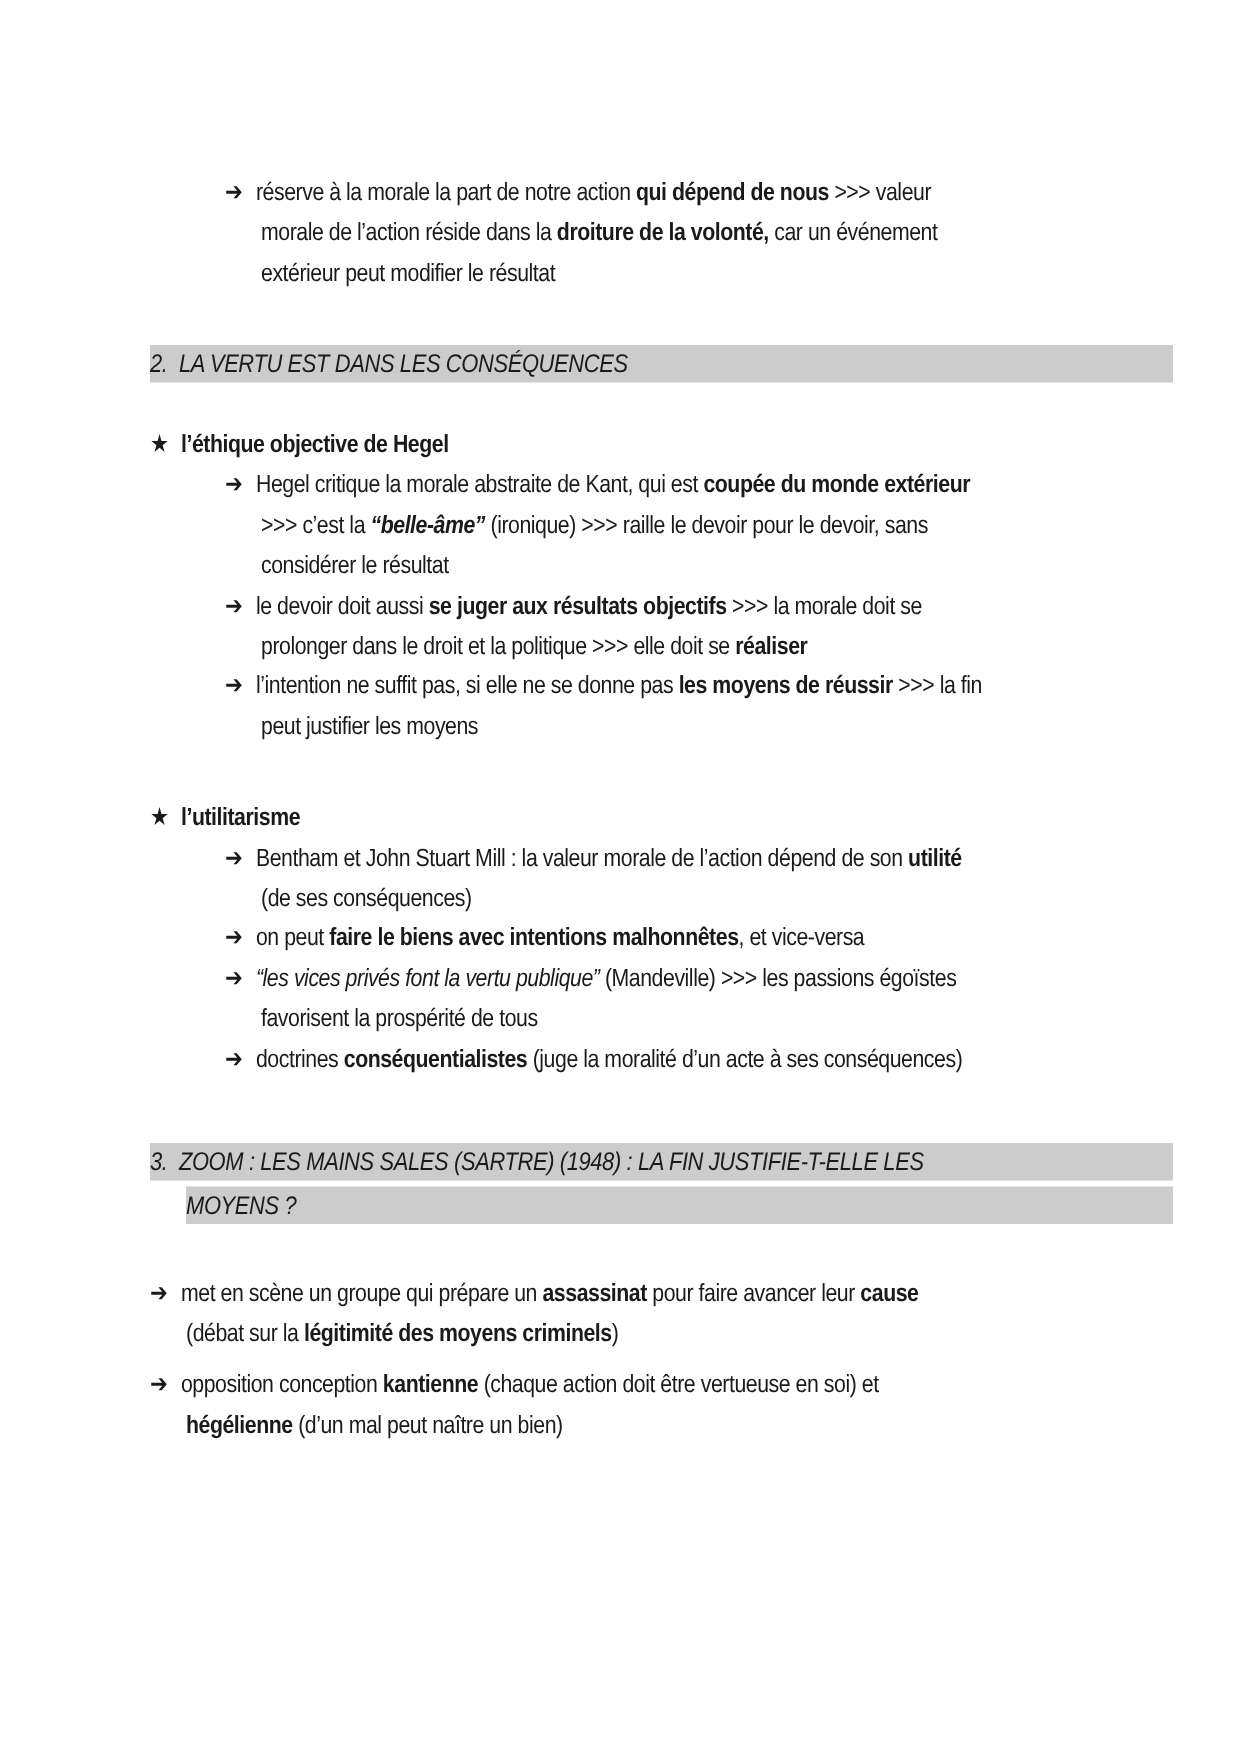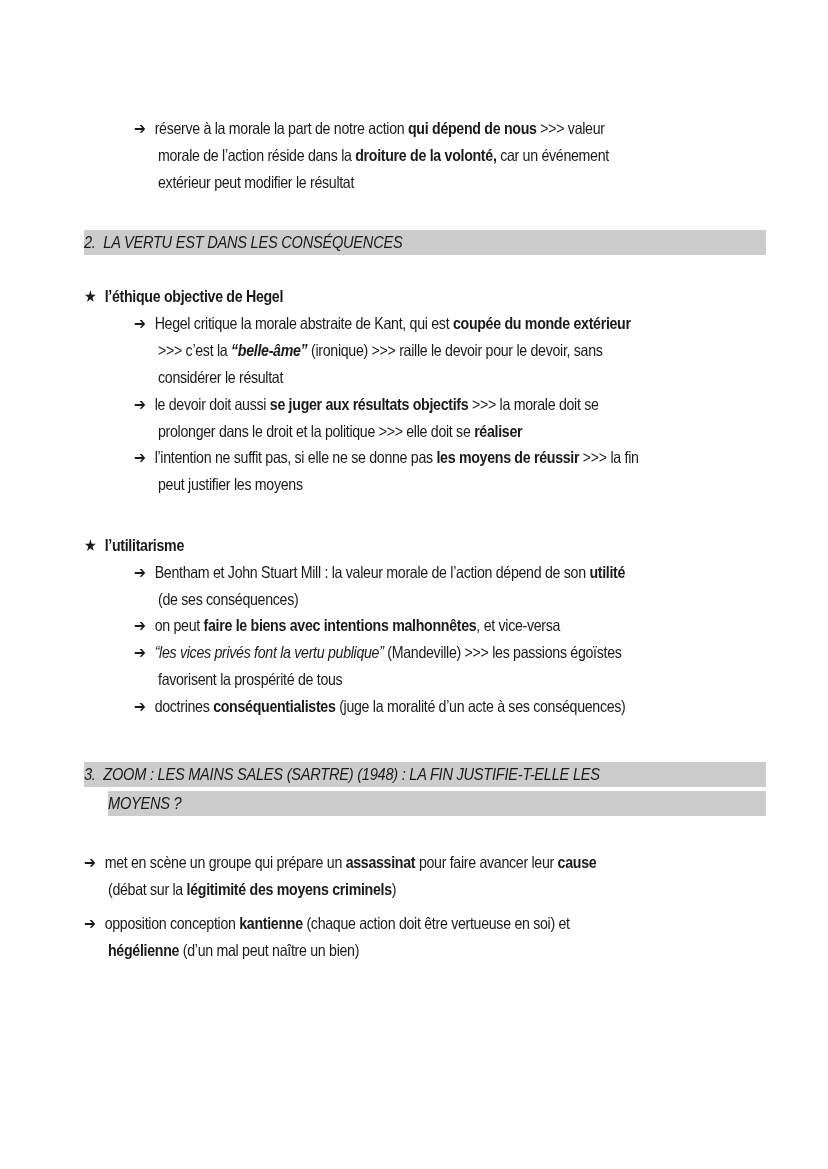--- a/index.html
+++ b/index.html
@@ -1,18 +1,18 @@
 <!DOCTYPE html>
 <html><head>
   <meta charset="utf-8">
   <style>
     html, body { margin: 0; padding: 0; background: #ffffff; }
     body { width: 828px; height: 1169px; position: relative; overflow: hidden;
       font-family: "Liberation Sans", "DejaVu Sans", sans-serif; color: #1a1a1a; }
-    .page { position: absolute; left: 0; top: 0; width: 713px; height: 1169px; border-radius: 14px; }
+    .page { position: absolute; left: 16px; top: 0; width: 713px; height: 1169px; border-radius: 14px; }
     .line { position: absolute; font-size: 16.5px; line-height: 27px; white-space: nowrap;
       letter-spacing: -0.35px; transform-origin: left center; }
     .line b { font-weight: bold; }
     .arrow { display: inline-block; width: 24px; font-weight: bold; }
     .star { display: inline-block; width: 24px; }
     .heading-bar { position: absolute; background: #cccccc; height: 25px; }
     .heading-text { position: absolute; font-size: 17px; line-height: 25px; font-style: italic;
       white-space: nowrap; letter-spacing: -0.3px; color: #1a1a1a; }
     .subhead { font-weight: bold; }
   </style>

